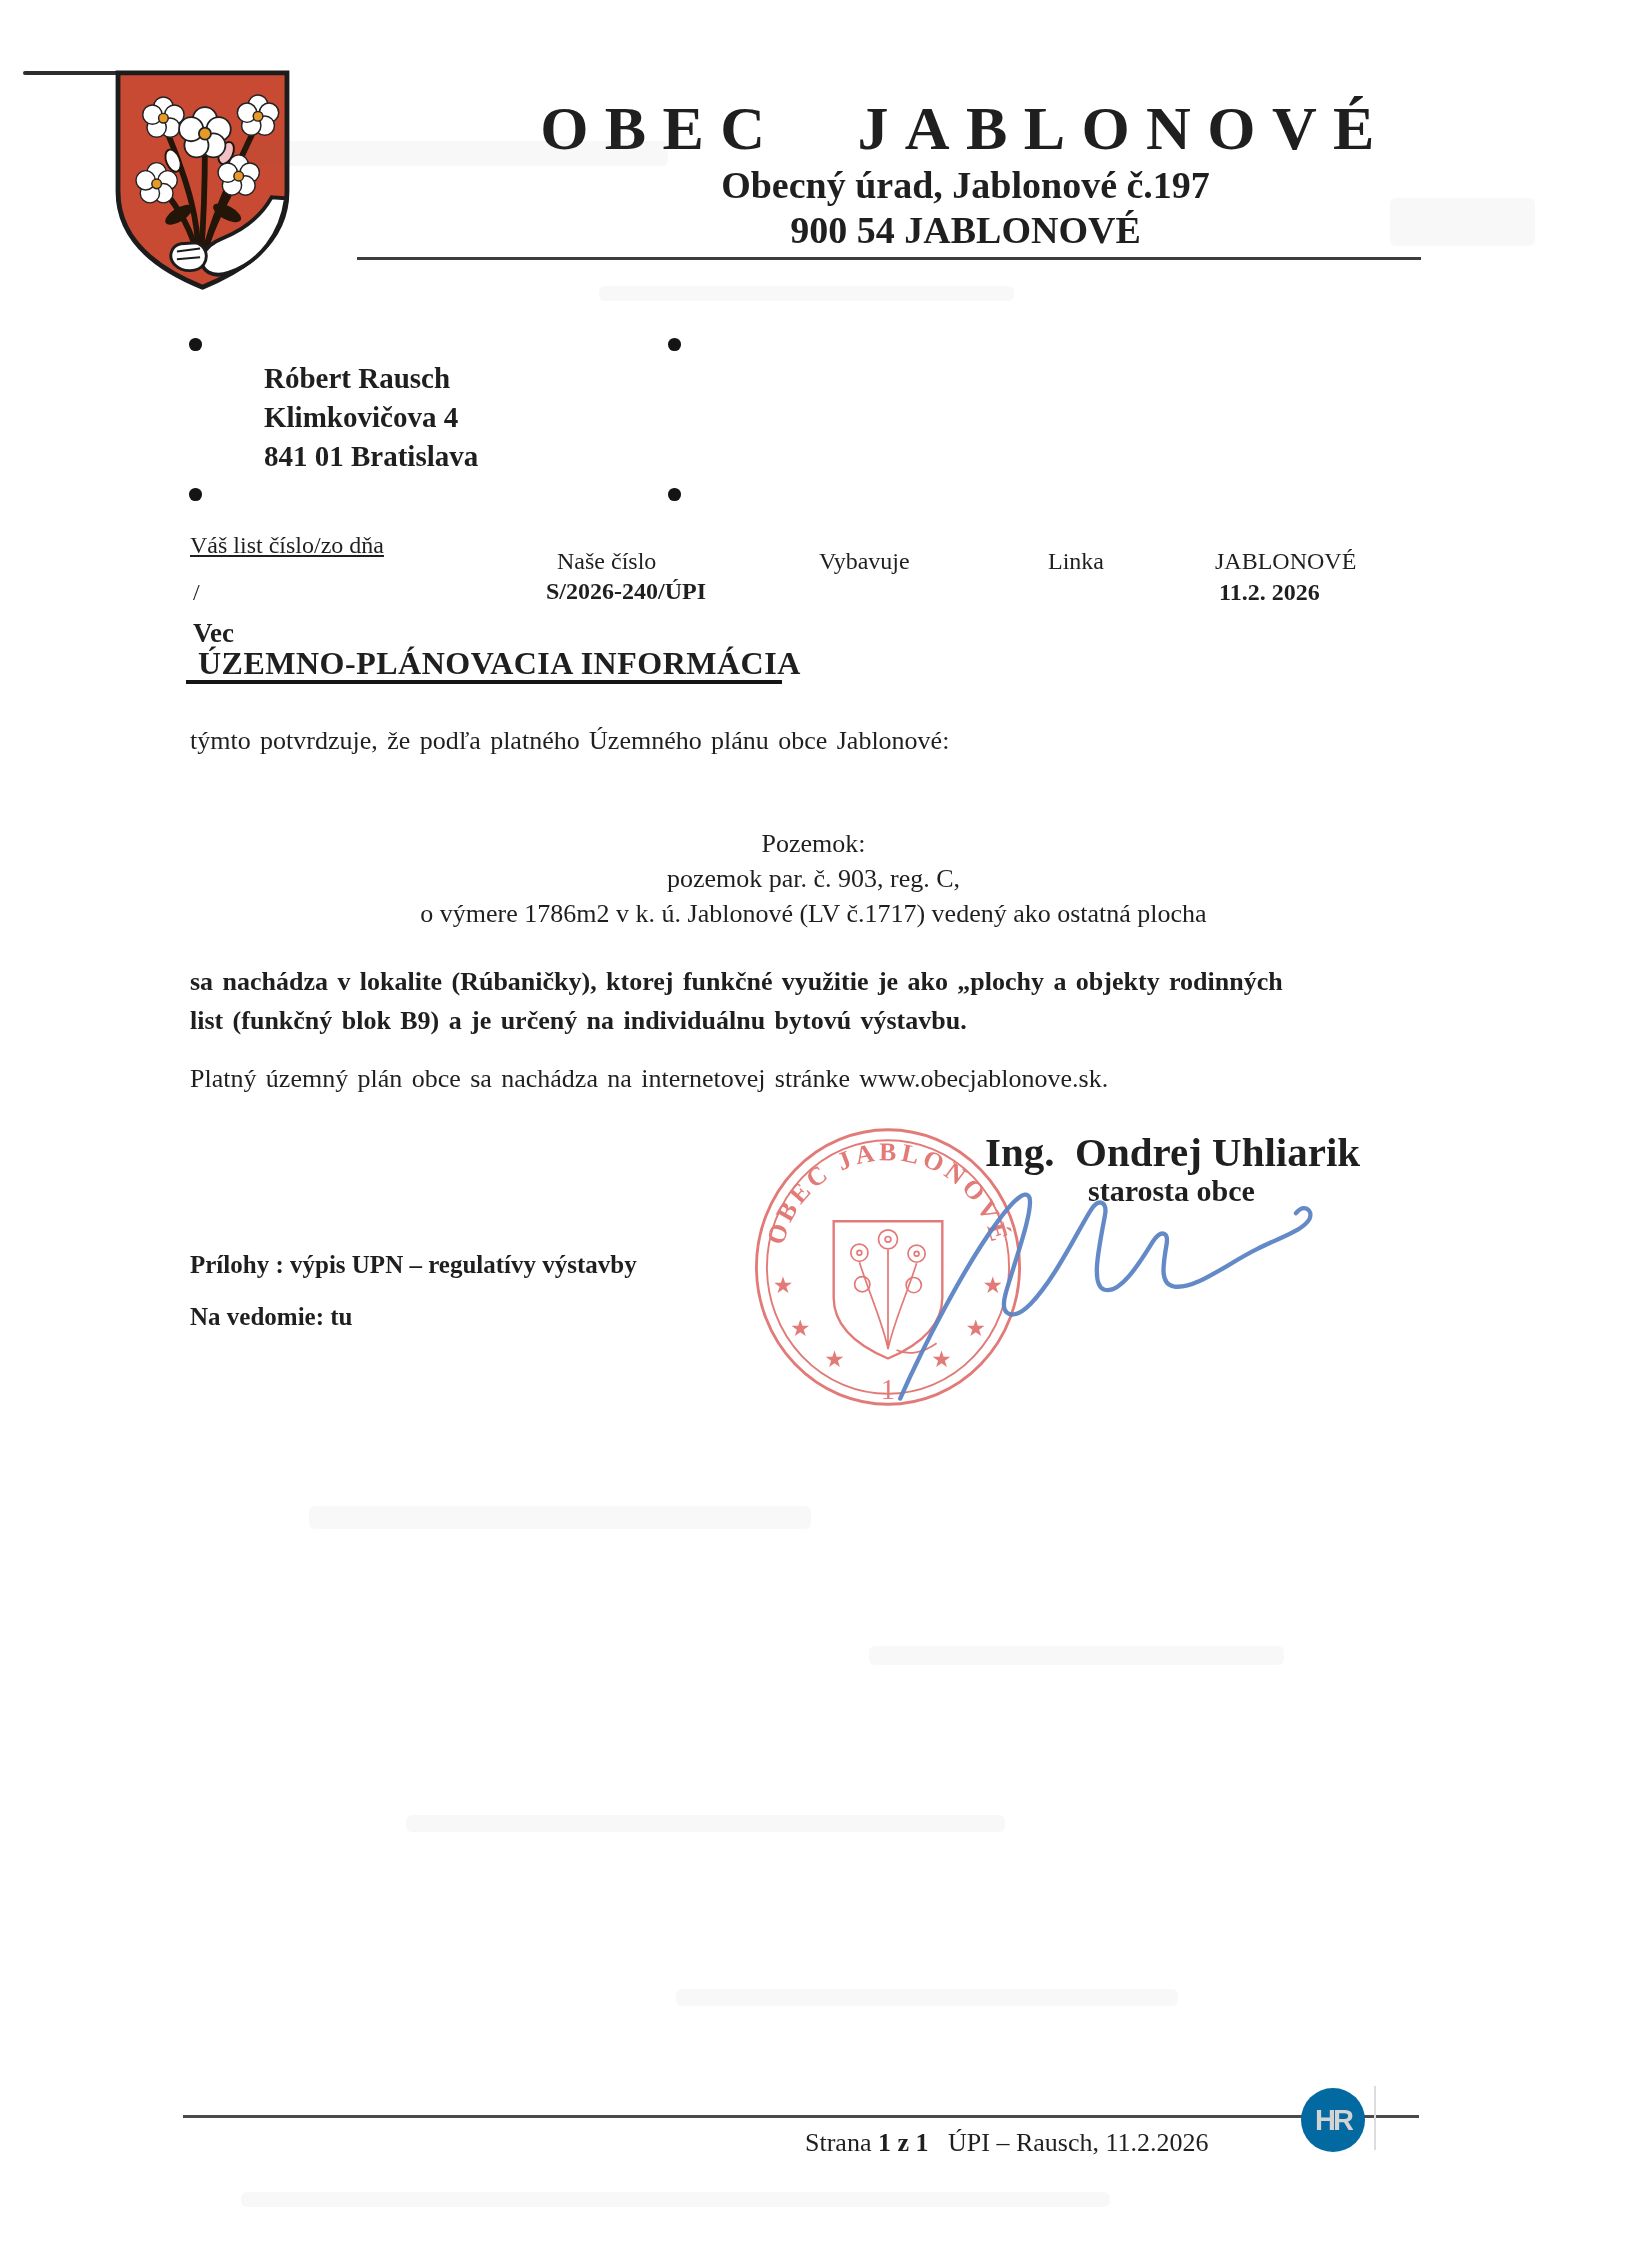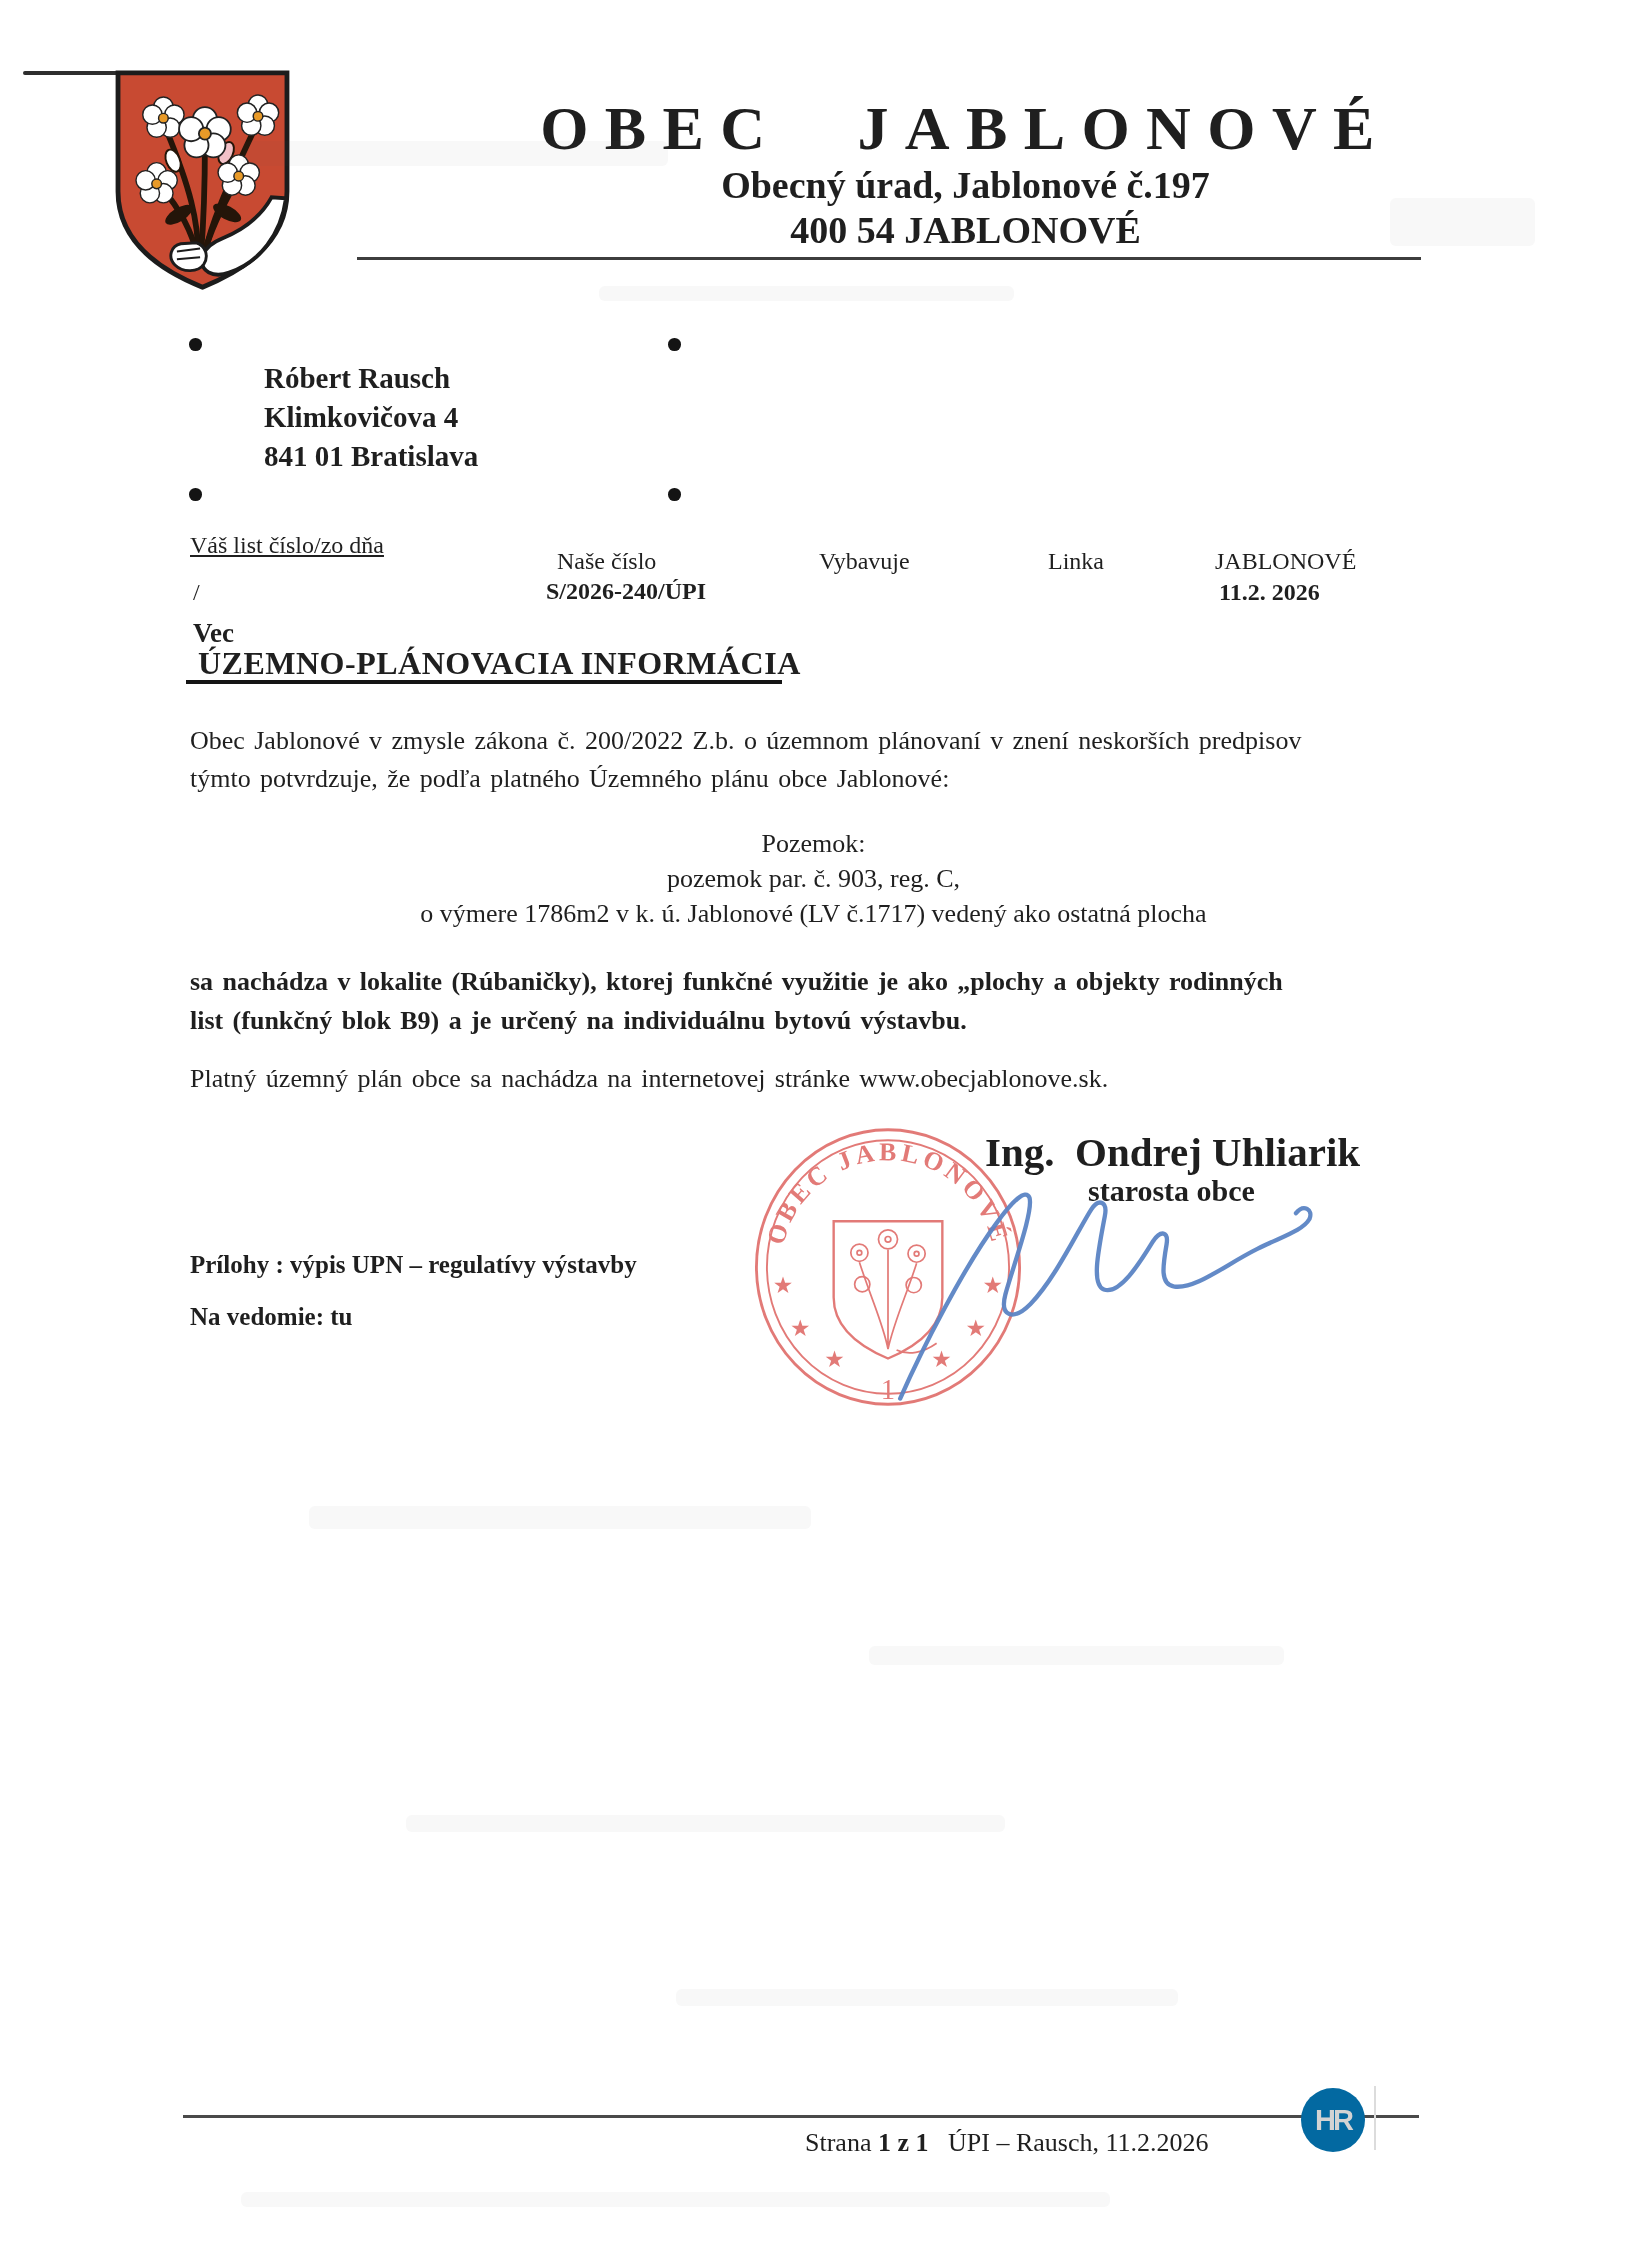--- a/index.html
+++ b/index.html
@@ -112,21 +112,21 @@
       </g>
     </g>
     <path d="M179 135 C174 172 152 201 120 212 C103 218 90 210 92 197 C94 186 104 180 114 176 C136 167 154 152 164 134 Z" fill="#ffffff" stroke="#1c1c1c" stroke-width="4"></path>
     <path d="M70 182 C60 184 56 196 64 204 C72 212 88 212 94 203 C99 195 96 184 86 181 Z" fill="#ffffff" stroke="#1c1c1c" stroke-width="3"></path>
     <path d="M66 190 L90 187 M66 198 L90 196" stroke="#1c1c1c" stroke-width="2" fill="none"></path>
   </svg>
 
   <div class="header-block">
     <div class="header-title">OBEC JABLONOVÉ</div>
     <div class="header-line1">Obecný úrad, Jablonové č.197</div>
-    <div class="header-line2">400 54 JABLONOVÉ</div>
+    <div class="header-line2">900 54 JABLONOVÉ</div>
   </div>
   <div class="header-rule"></div>
 
   <div class="dot" style="left:189px;top:338px;"></div>
   <div class="dot" style="left:668px;top:338px;"></div>
   <div class="dot" style="left:189px;top:488px;"></div>
   <div class="dot" style="left:668px;top:488px;"></div>
 
   <div class="recipient">
     <div>Róbert Rausch</div>
@@ -141,21 +141,20 @@
   <span class="ref" style="left:1215px;top:548px;">JABLONOVÉ</span>
   <span class="ref" style="left:193px;top:579px;">/</span>
   <span class="ref b" style="left:546px;top:578px;">S/2026-240/ÚPI</span>
   <span class="ref b" style="left:1219px;top:579px;">11.2. 2026</span>
 
   <div class="vec">Vec</div>
   <div class="subject">ÚZEMNO-PLÁNOVACIA INFORMÁCIA</div>
   <div class="subject-underline"></div>
 
   <div class="para" style="top:722px;">
-    <span class="line">Obec Jablonové v zmysle zákona č. 200/2022 Z.b. o územnom plánovaní v znení neskorších predpisov</span>
     <span class="line">týmto potvrdzuje, že podľa platného Územného plánu obce Jablonové:</span>
   </div>
 
   <div class="center-block" style="top:826px;">
     <div>Pozemok:</div>
     <div>pozemok par. č. 903, reg. C,</div>
     <div>o výmere 1786m2 v k. ú. Jablonové (LV č.1717) vedený ako ostatná plocha</div>
   </div>
 
   <div class="para bold" style="top:962px;line-height:39px;">

